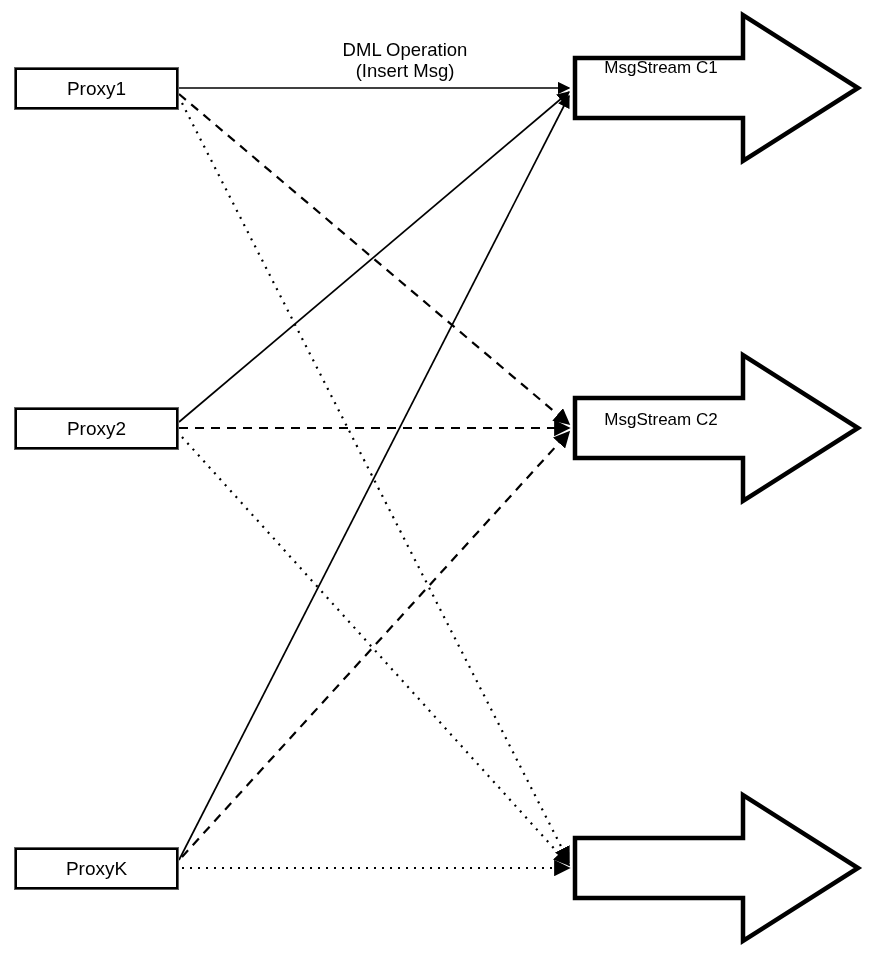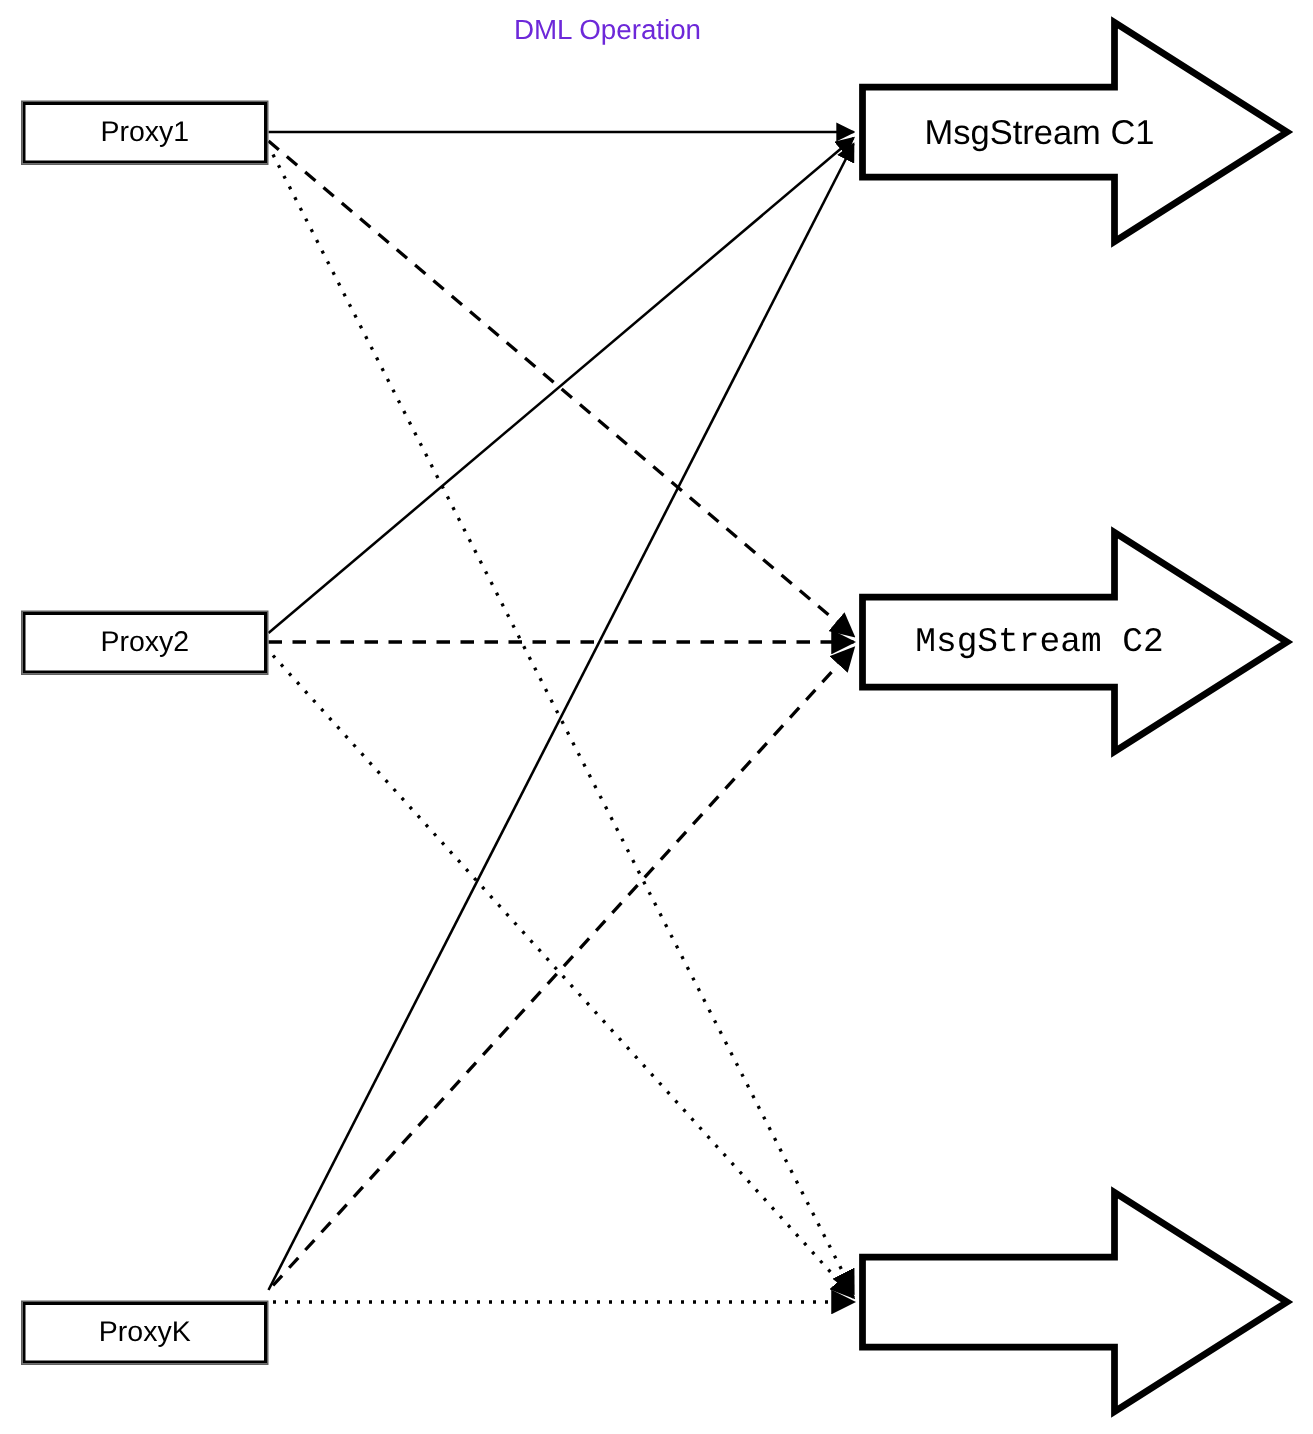--- a/index.html
+++ b/index.html
@@ -36,47 +36,45 @@
     outline: 1px solid #606060;
     display: flex;
     align-items: center;
     justify-content: center;
     font-size: 19px;
     color: #000000;
     z-index: 2;
   }
   .proxy-1 { top: 68px; }
   .proxy-2 { top: 408px; }
-  .proxy-k { top: 868px; }
+  .proxy-k { top: 848px; }
   .stream-label {
     position: absolute;
     left: 578px;
     width: 166px;
     height: 60px;
     display: flex;
-    align-items: center;
     justify-content: center;
-    font-size: 23px;
+    font-size: 17px;
     color: #000000;
     z-index: 2;
     white-space: nowrap;
-    margin-left: 32px;
   }
   .stream-c1 { top: 58px; }
-  .stream-c2 { top: 398px; font-family: Liberation Mono, monospace; }
+  .stream-c2 { top: 410px; }
   .stream-cn { top: 838px; }
   .top-annotation {
     position: absolute;
     left: 280px;
-    top: 9px;
+    top: 39px;
     width: 250px;
     text-align: center;
     font-size: 18.5px;
     line-height: 21px;
-    color: #6d28d9;
+    color: #000000;
     z-index: 3;
   }
 </style>
 </head>
 <body>
 
 <div id="canvas">
 
   <svg id="edge-layer" viewBox="0 0 875 956" xmlns="http://www.w3.org/2000/svg">
     <defs>
@@ -101,20 +99,21 @@
     <line class="edge dashed" x1="182" y1="857" x2="569" y2="432"></line>
     <line class="edge dotted" x1="182" y1="868" x2="569" y2="868"></line>
 
     <style>
       .edge { marker-end: url(#arrowhead); }
     </style>
   </svg>
 
   <div class="top-annotation">
     <div>DML Operation</div>
+    <div>(Insert Msg)</div>
   </div>
 
   <div class="proxy-box proxy-1">
     <span>Proxy1</span>
   </div>
   <div class="proxy-box proxy-2">
     <span>Proxy2</span>
   </div>
   <div class="proxy-box proxy-k">
     <span>ProxyK</span>

